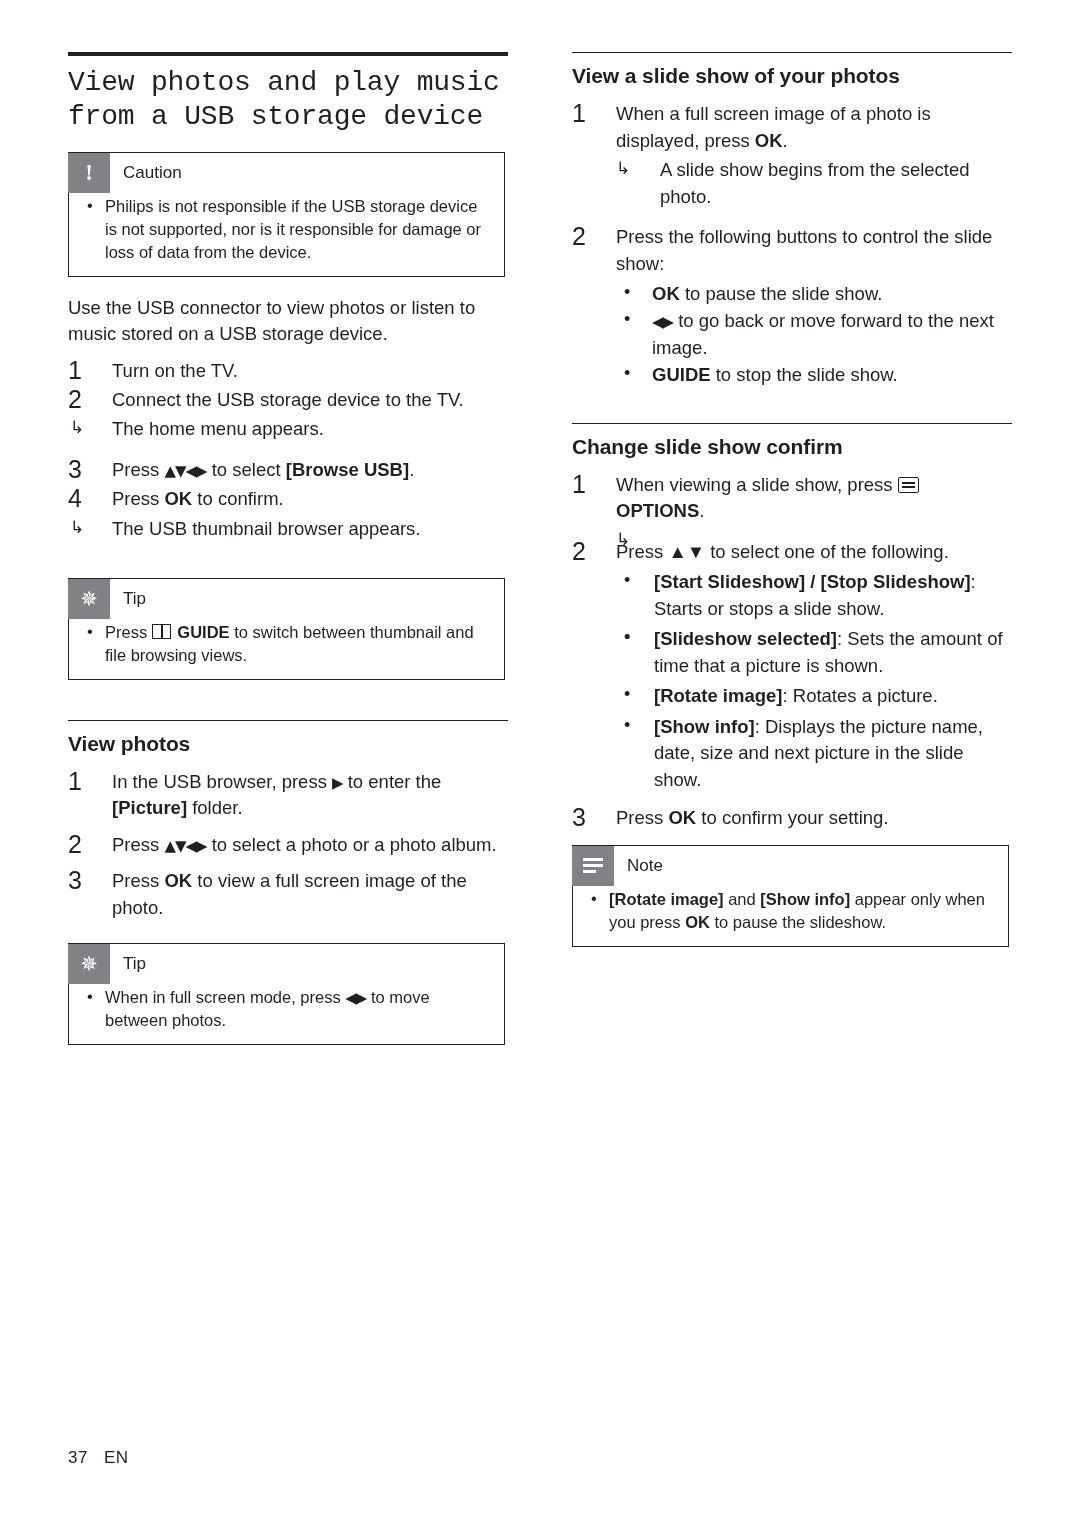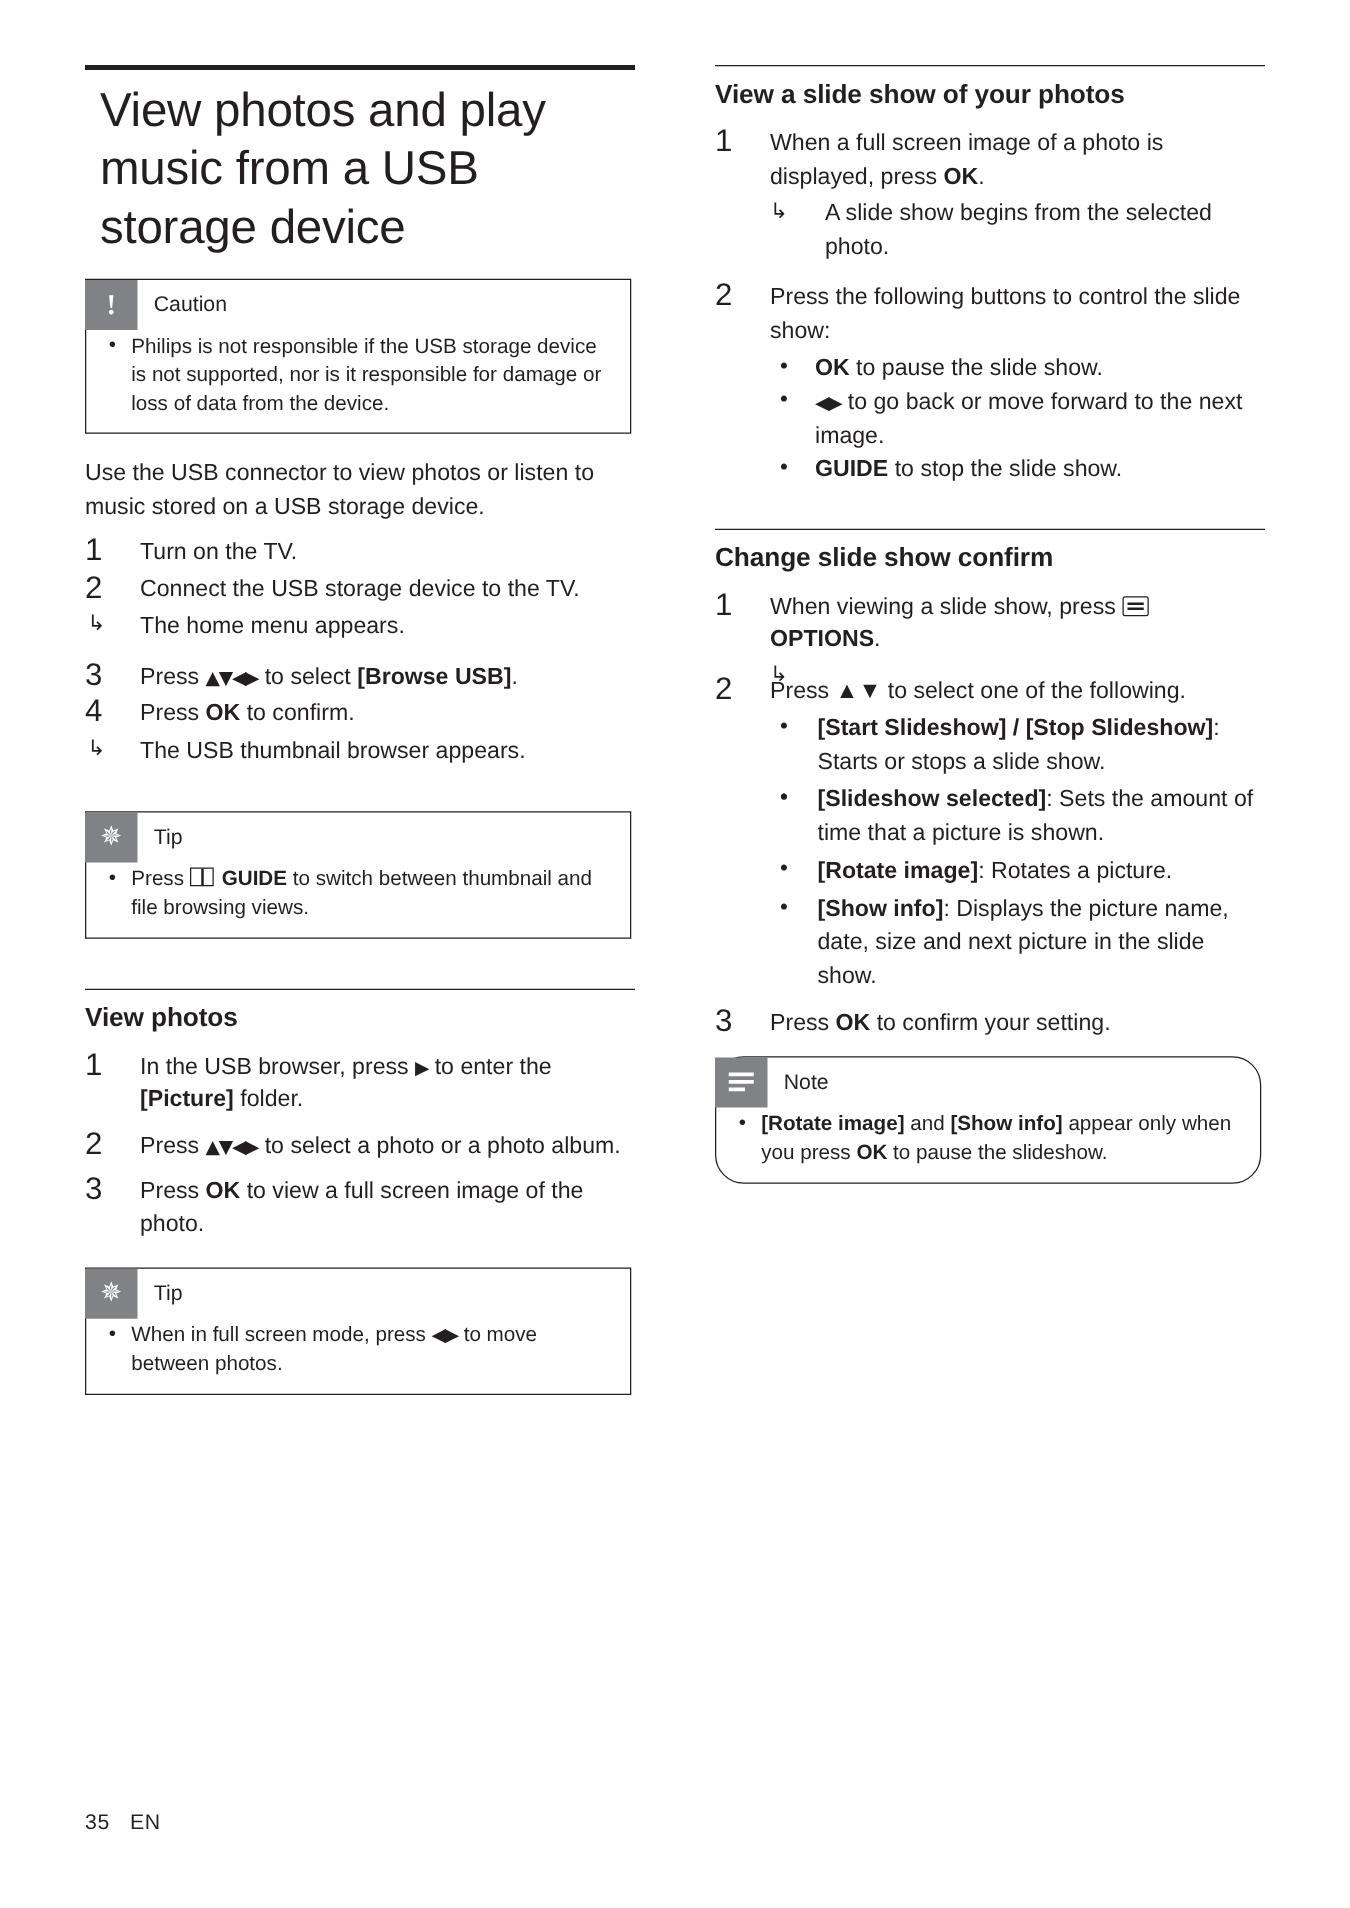--- a/index.html
+++ b/index.html
@@ -33,25 +33,26 @@
     border-top: 4px solid #231f20;
     margin: 0 0 10px 0;
     width: 440px;
   }
   .rule-thin {
     border-top: 1.5px solid #231f20;
     margin: 0 0 10px 0;
     width: 440px;
   }
   h1.doc-title {
-    font-size: 38px;
+    font-size: 28px;
     font-weight: 400;
     line-height: 1.22;
-    margin: 0 0 22px 12px;
+    margin: 0 0 22px 0;
     letter-spacing: -0.2px;
+    font-family: Liberation Mono, monospace;
   }
   h2.sec-title {
     font-size: 21px;
     font-weight: 700;
     line-height: 1.25;
     margin: 2px 0 12px 0;
     letter-spacing: -0.1px;
   }
 
   
@@ -416,21 +417,21 @@
           </div>
         </div>
 
         <div class="oitem" style="margin-top:12px;">
           <span class="num">3</span>
           <span>Press <b>OK</b> to confirm your setting.</span>
         </div>
       </div>
     </div>
 
-    <div class="callout" style="margin-top:14px;border-radius:23px;">
+    <div class="callout" style="margin-top:14px;">
       <div class="callout-head">
         <div class="callout-icon">
           <span class="noteglyph">
               <i class="a"></i>
               <i class="b"></i>
               <i class="c"></i>
             </span>
         </div>
         <div class="callout-label">Note</div>
       </div>
@@ -438,16 +439,16 @@
         <div class="callout-bullet">
           <span class="bul">•</span>
           <span><b>[Rotate image]</b> and <b>[Show info]</b> appear only when you press <b>OK</b> to pause the slideshow.</span>
         </div>
       </div>
     </div>
 
   </div>
 
   <div class="footer">
-    <span class="pg">35</span><span>EN</span>
+    <span class="pg">37</span><span>EN</span>
   </div>
 
 </div>
 
 </body></html>

